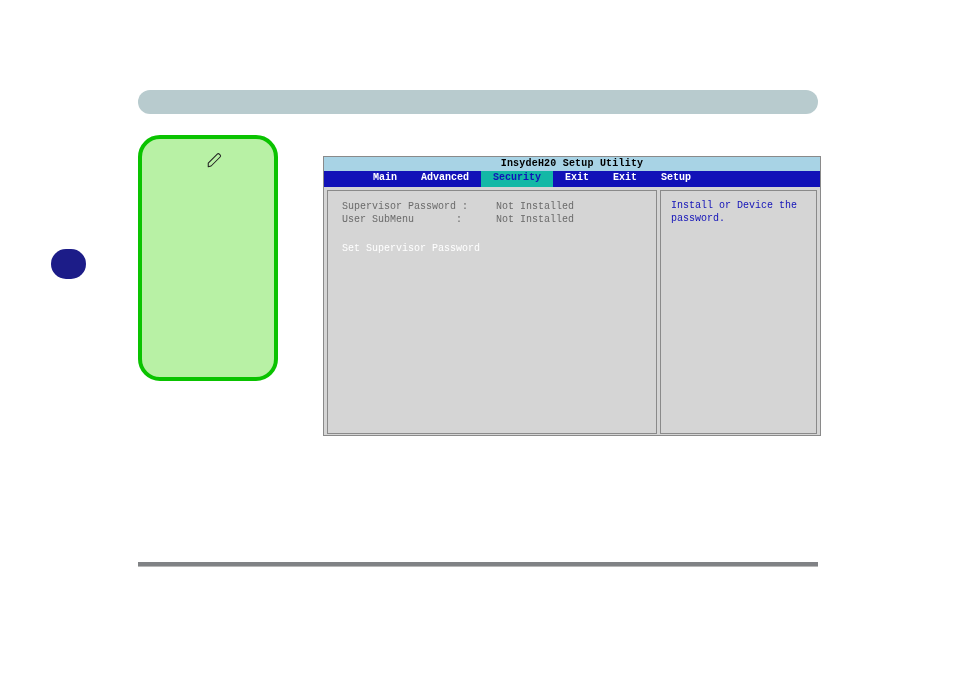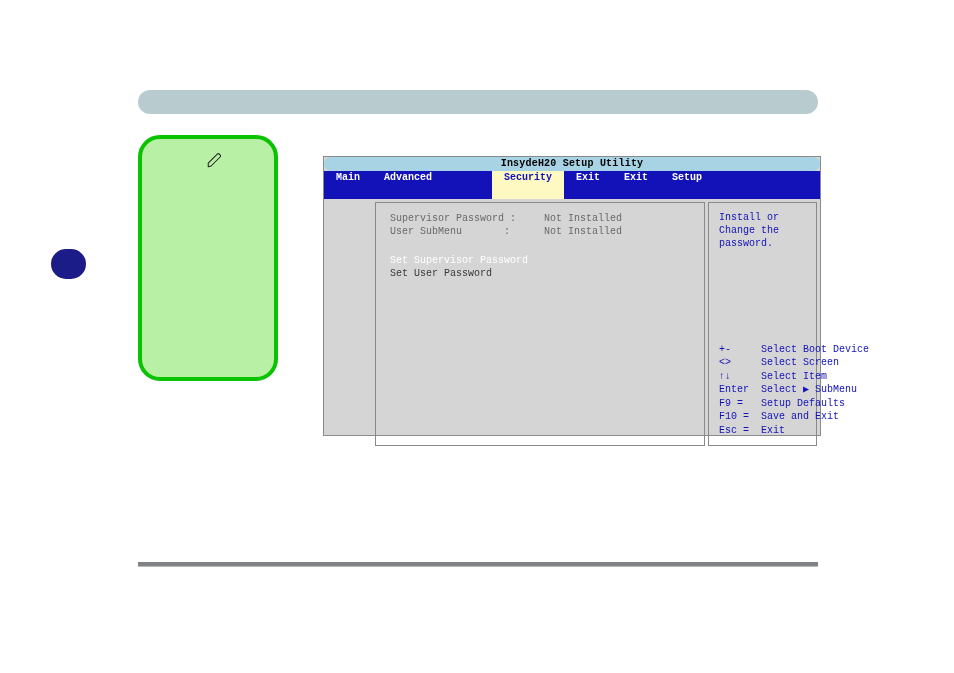--- a/index.html
+++ b/index.html
@@ -73,42 +73,40 @@
       box-sizing: border-box;
     }
     .bios-title {
       height: 14px;
       line-height: 14px;
       background: #a8d3e5;
       color: #000;
       text-align: center;
       font-weight: bold;
       letter-spacing: 0.2px;
-      border-radius: 7px;
     }
     .bios-tabs {
       display: flex;
-      height: 28px;
+      height: 16px;
       line-height: 14px;
       background: #1212b8;
       color: #ffffff;
       font-weight: bold;
+      padding-left: 37px;
     }
     .bios-tab {
       padding: 0 12px;
     }
     .bios-tab.active {
-      background: #fef9c3;
+      background: #14b8a6;
       color: #1212b8;
-      margin-left: 48px;
     }
     .bios-body {
       display: flex;
       height: calc(100% - 28px);
-      padding-left: 48px;
     }
     .bios-left {
       flex: 0 0 330px;
       border: 1px solid #8a8a8a;
       margin: 3px 0 3px 3px;
       box-sizing: border-box;
       padding: 10px 14px;
       color: #6a6a6a;
     }
     .bios-right {
@@ -192,30 +190,22 @@
       <div class="bios-left">
         <div class="fieldrow">
           <span class="label">Supervisor Password :</span>
           <span class="value">Not Installed</span>
         </div>
         <div class="fieldrow">
           <span class="label">User SubMenu       :</span>
           <span class="value">Not Installed</span>
         </div>
         <div class="sel">Set Supervisor Password</div>
-        <div class="menuitem">Set User Password</div>
       </div>
 
       <div class="bios-right">
-        <div class="help-top">Install or Change the password.</div>
-        <div class="hints">+-     Select Boot Device
-&lt;&gt;     Select Screen
-↑↓     Select Item
-Enter  Select ▶ SubMenu
-F9 =   Setup Defaults
-F10 =  Save and Exit
-Esc =  Exit</div>
+        <div class="help-top">Install or Device the password.</div>
       </div>
     </div>
   </div>
 
   <div class="divider"></div>
 </div>
 
 </body></html>

